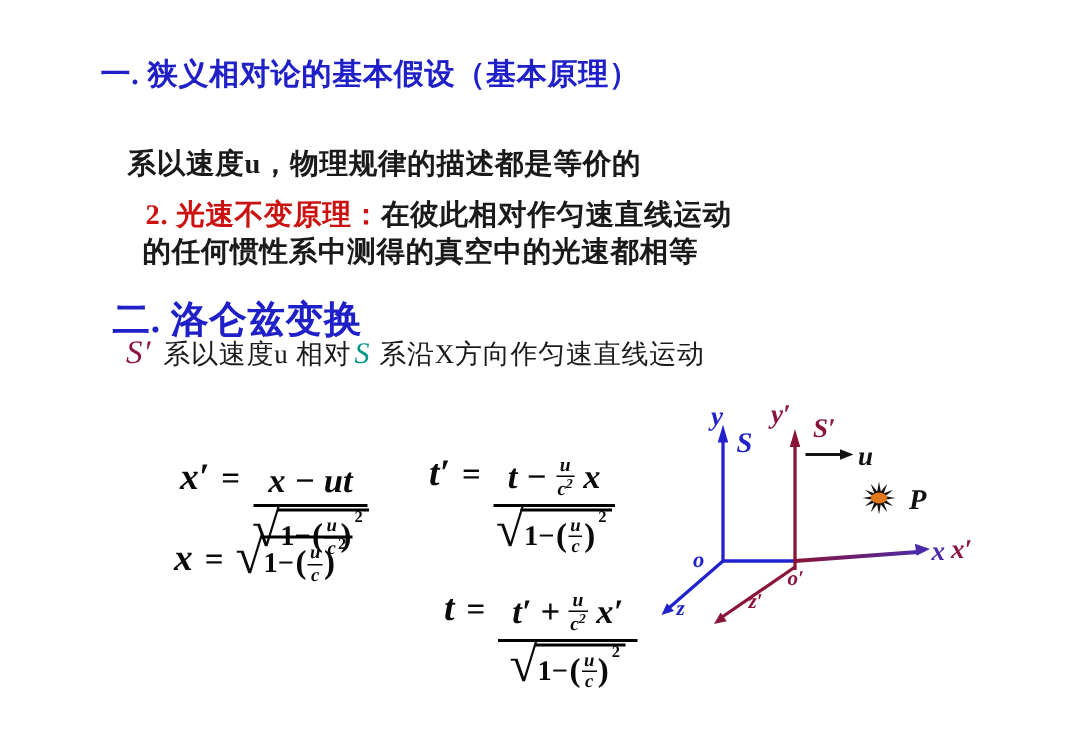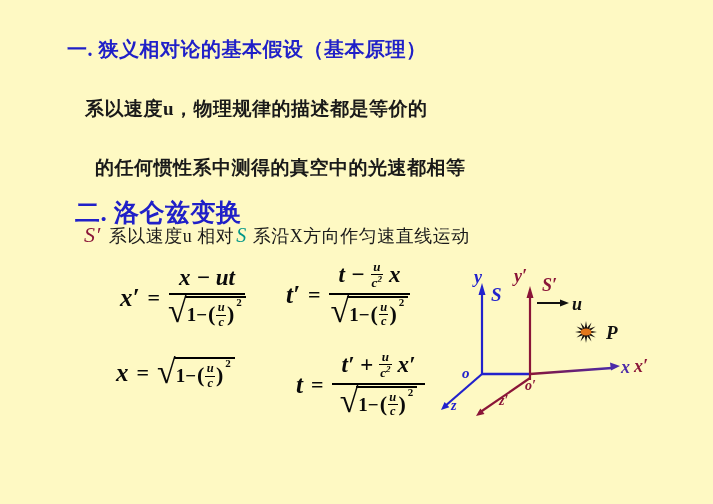--- a/index.html
+++ b/index.html
@@ -1,17 +1,17 @@
 <!DOCTYPE html>
 <html><head>
 <meta charset="utf-8">
 <style>
   html,body { margin:0; padding:0; background:#e8e8e8; }
   .slide {
-    position:relative; width:713px; height:504px; background:#fef9c3;
+    position:relative; width:713px; height:504px; background:#ffffff;
     font-family:"Liberation Serif","DejaVu Serif",serif; overflow:hidden;
   }
   .abs { position:absolute; white-space:nowrap; }
 
   
   .title1 { left:67px; top:36px; font-size:20px; font-weight:bold; color:#2020c8; letter-spacing:0.5px; }
   .bodyline { font-size:19px; font-weight:bold; color:#1a1a1a; letter-spacing:0.5px; }
   .redlabel { color:#cc1111; }
   .li1a { left:97px; top:71px; }
   .li1b { left:85px; top:96px; }
@@ -21,21 +21,21 @@
   .sline { left:84px; top:222px; font-size:18px; font-weight:normal; color:#1a1a1a; letter-spacing:0.5px; }
   .sprime { color:#8a1538; font-style:italic; font-size:22px; margin-right:8px; }
   .steal  { color:#009688; font-style:italic; font-size:20px; margin:0 6px 0 2px; }
 
   
   .formula { position:absolute; display:flex; align-items:center; color:#0a0a0a; }
   .lhs { font-style:italic; font-weight:bold; font-size:25px; }
   .eq  { font-size:22px; font-weight:bold; margin:0 8px; }
   .frac { display:flex; flex-direction:column; align-items:center; }
   .num { display:flex; align-items:center; gap:6px; font-style:italic; font-weight:bold;
-         font-size:23px; line-height:1.05; padding:0 10px 3px; border-bottom:2.5px solid #000; }
+         font-size:23px; line-height:1.05; padding:0 10px 3px; border-bottom:2.5px solid #000;margin-top:43px; }
   .den { display:flex; align-items:flex-start; padding-top:1px; }
   .radical { font-size:34px; line-height:0.85; font-weight:bold; font-style:normal; position:relative; top:1px; }
   .radicand { display:flex; align-items:center; border-top:2.2px solid #000;
               padding:3px 4px 0 2px; margin-left:-2px; font-size:19px; font-weight:bold; font-style:normal; }
   .paren { font-size:22px; font-weight:bold; margin:0 1px; position:relative; top:-1px; }
   .mini { display:flex; flex-direction:column; align-items:center; font-style:italic;
           font-weight:bold; font-size:12.5px; line-height:1.1; }
   .mini .bot { border-top:1.3px solid #000; padding:0 2px; }
   .sup2 { font-size:11px; font-weight:bold; align-self:flex-start; margin:-5px 0 0 1px; }
   .nfrac { display:flex; flex-direction:column; align-items:center; font-style:italic;
@@ -57,20 +57,23 @@
 </style>
 </head>
 <body>
 
 <div class="slide">
 
   <div class="abs title1">一. 狭义相对论的基本假设（基本原理）</div>
 
   <div class="abs bodyline li1b">系以速度u，物理规律的描述都是等价的</div>
 
+  <div class="abs bodyline li2a">
+    <span class="redlabel">2. 光速不变原理：</span><span>在彼此相对作匀速直线运动</span>
+  </div>
   <div class="abs bodyline li2b">的任何惯性系中测得的真空中的光速都相等</div>
 
   <div class="abs title2">二. 洛仑兹变换</div>
 
   <div class="abs sline">
     <span class="sprime">S′</span><span>系以速度u 相对</span><span class="steal">S</span><span>系沿X方向作匀速直线运动</span>
   </div>
 
   <div class="formula f1">
     <span class="lhs">x′</span>

